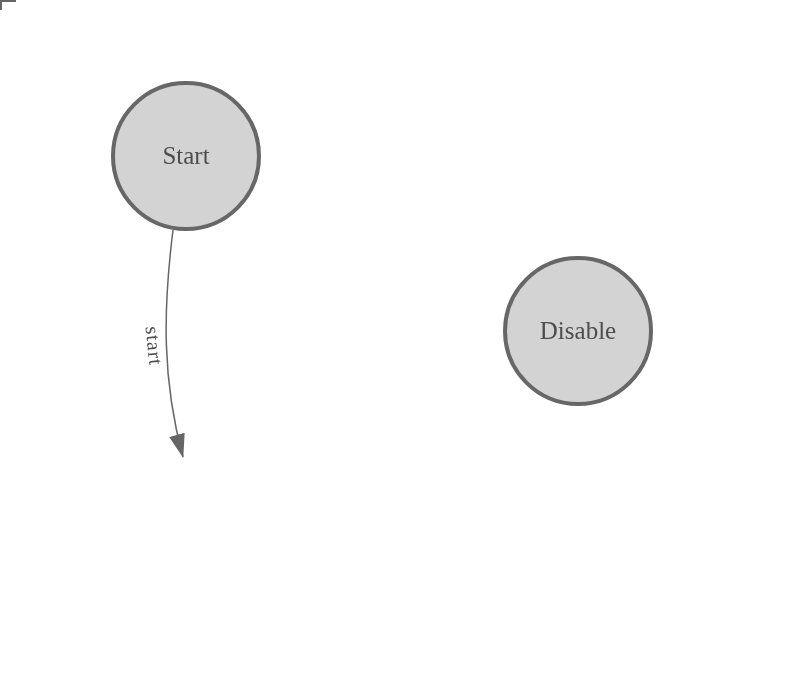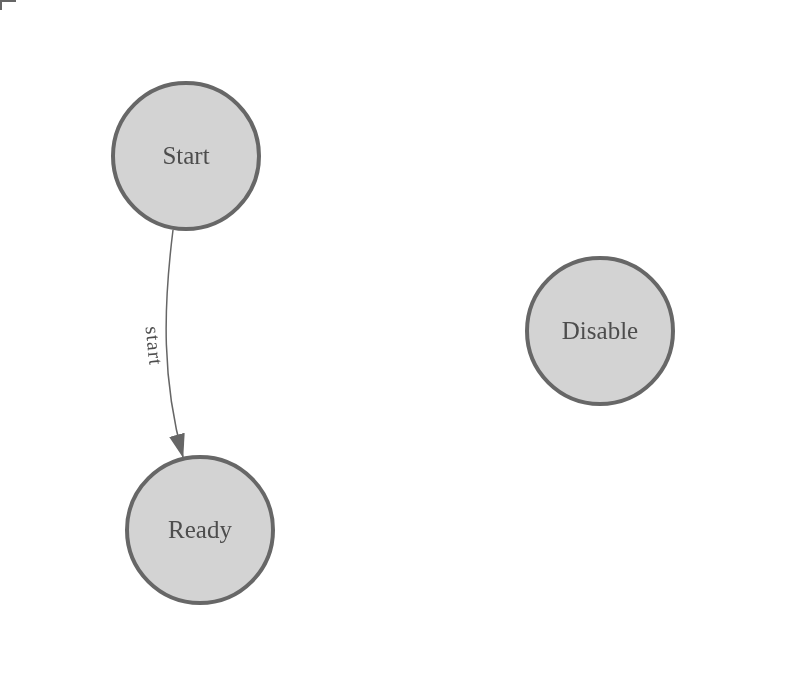--- a/index.html
+++ b/index.html
@@ -47,21 +47,21 @@
     border-radius: 50%;
     background: #d3d3d3;
     border: 4px solid #676767;
     display: flex;
     align-items: center;
     justify-content: center;
     cursor: default;
   }
   .node-start   { left: 111px; top: 81px;  }
   .node-ready   { left: 125px; top: 455px; }
-  .node-disable { left: 525px; top: 256px; }
+  .node-disable { left: 503px; top: 256px; }
   .node-label {
     font-size: 25px;
     color: #4d4d4d;
     user-select: none;
   }
   .edge-label {
     position: absolute;
     left: 154px;
     top: 346px;
     transform: translate(-50%, -50%) rotate(84deg);
@@ -87,21 +87,18 @@
     </defs>
     <path class="edge-path" d="M 173 230 C 163 310 162 380 183 457" marker-end="url(#arrowhead)"></path>
   </svg>
 
   <div class="edge-label">start</div>
 
   <div class="node node-start">
     <span class="node-label">Start</span>
   </div>
 
-  <div class="node node-ready">
-    <span class="node-label">Ready</span>
-  </div>
 
   <div class="node node-disable">
     <span class="node-label">Disable</span>
   </div>
 
 </div>
 
 </body></html>

